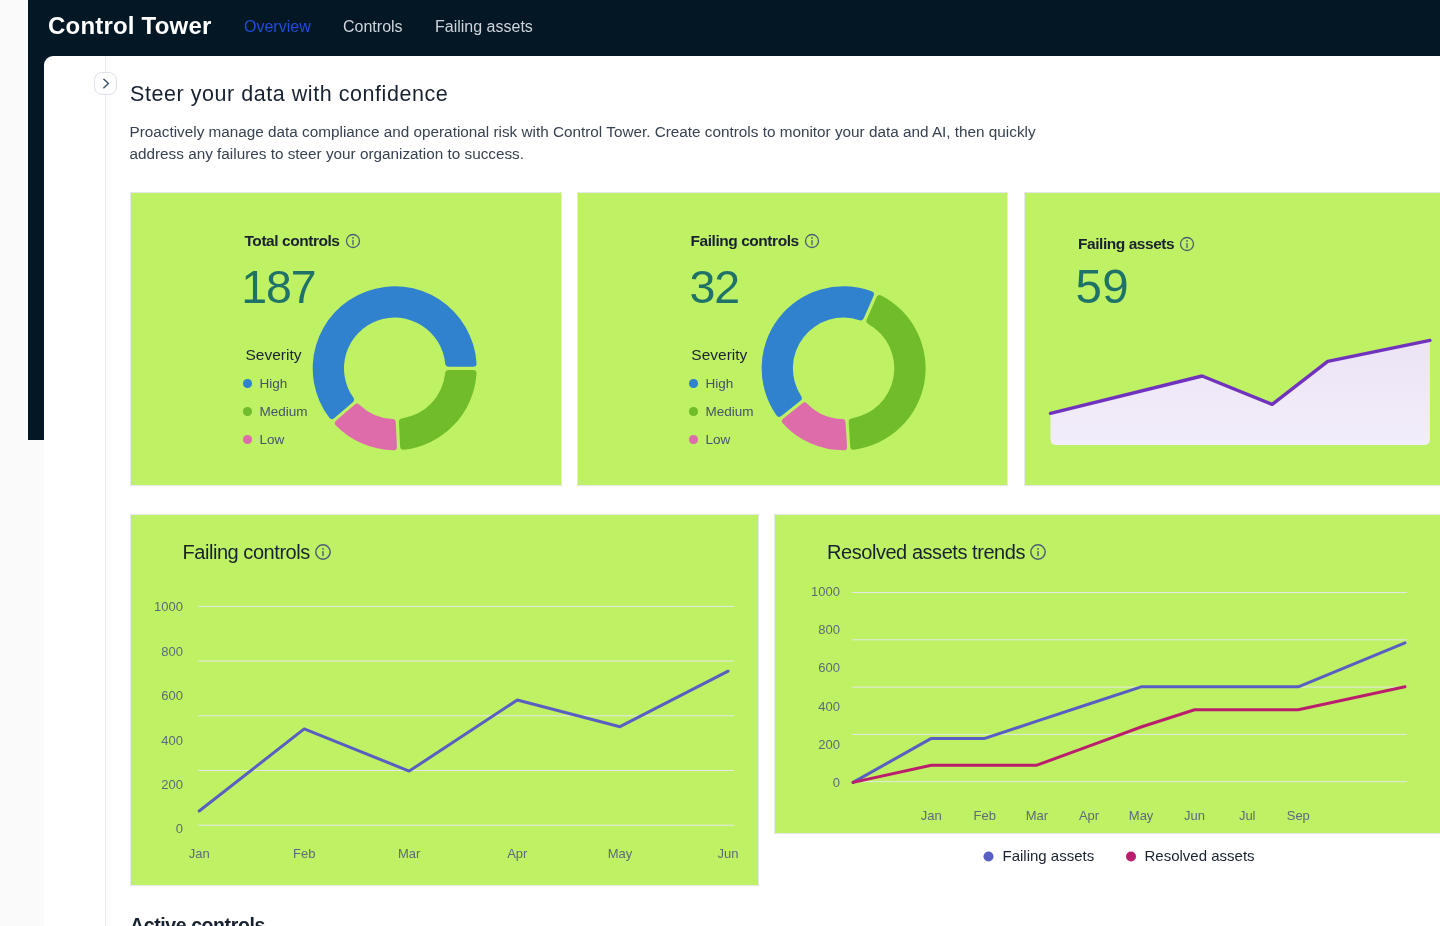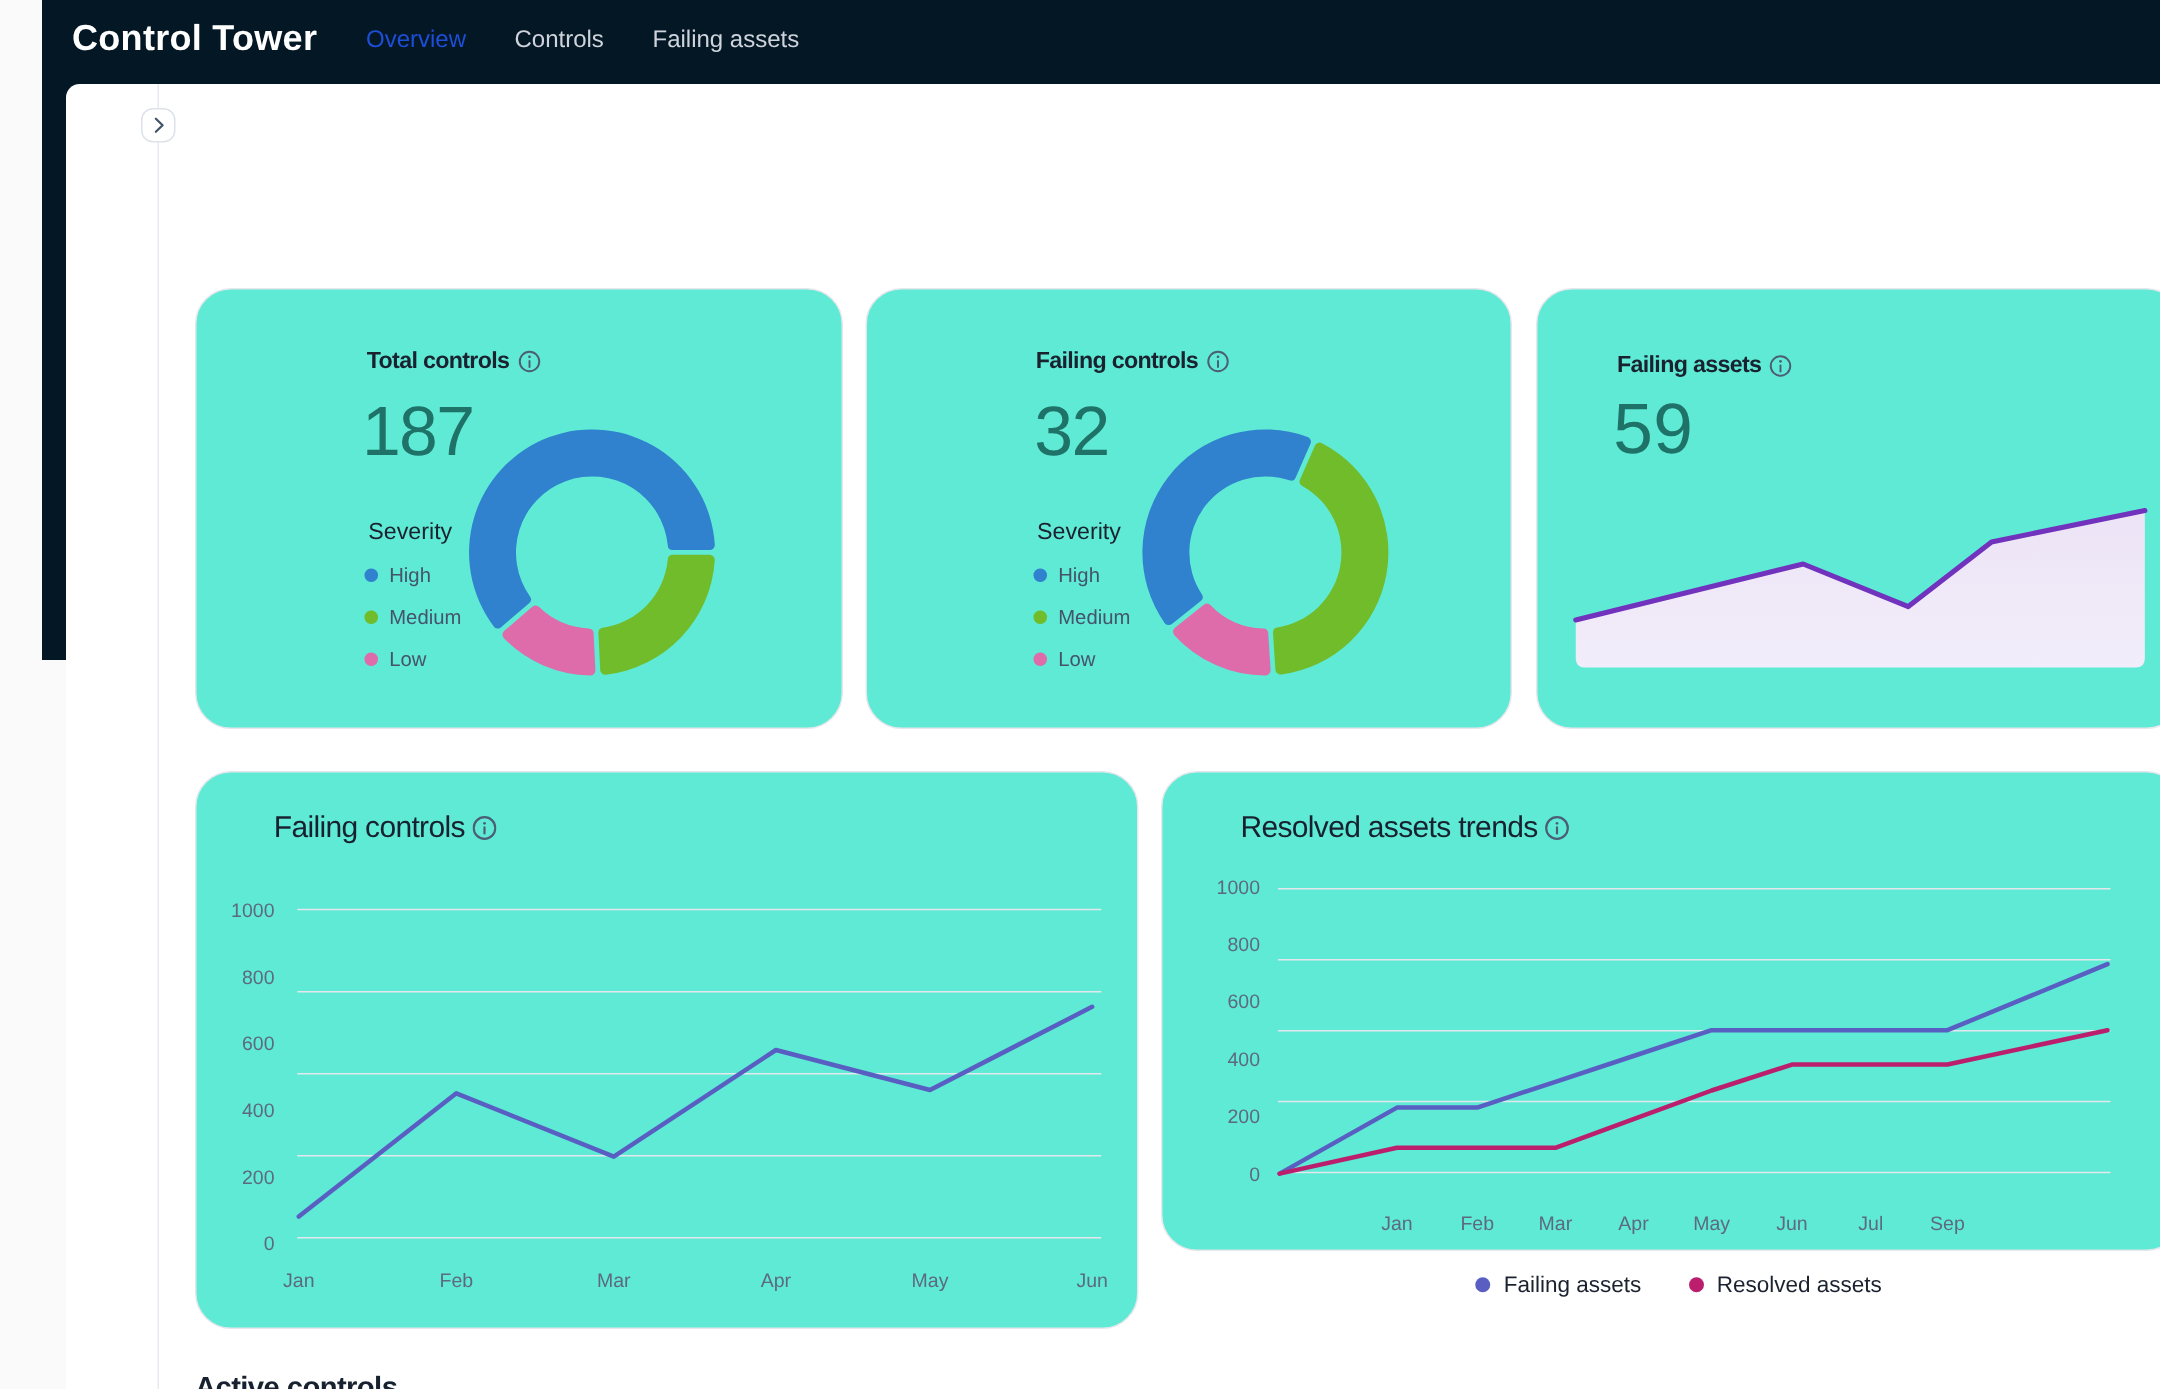--- a/index.html
+++ b/index.html
@@ -8,41 +8,43 @@
   .darktop { left:0; top:0; width:1440px; height:440px; background:#041725; }
   .brand { left:20px; top:11.5px; font-size:24px; font-weight:700; color:#fff; letter-spacing:0.2px; }
   .nav { top:17.5px; font-size:16px; color:#cfd4dc; }
   .panel { left:16px; top:56px; width:1408px; height:900px; background:#fff; border-radius:9px 9px 0 0; }
   .vline { left:32.5px; top:0; width:1px; height:900px; background:#e7eaef; }
   .chevbtn { left:21.5px; top:16px; width:23px; height:23px; background:#fff; border:1px solid #dde2e9; border-radius:8px; }
   .h1 { left:58px; top:26.1px; font-size:21.5px; font-weight:400; color:#18212f; letter-spacing:0.55px; }
   .para { left:57.5px; top:65px; font-size:15.3px; line-height:22px; color:#384250; }
   .btn { left:1226.6px; top:47.5px; width:156px; height:35.5px; background:#0d5ae9; border-radius:8px; color:#fff; }
   .btn span { position:absolute; left:41.3px; top:10px; font-size:16px; letter-spacing:-0.5px; }
-  .card { background:#5eead4; border:1px solid #e4e7ec; border-radius:24px; }
+  .card { background:#bef264; border:1px solid #e4e7ec; border-radius:0; }
   .ct { font-size:15.5px; font-weight:700; color:#1a2230; letter-spacing:-0.45px; }
   .big { font-size:46.5px; font-weight:400; color:#1f7268; letter-spacing:-1.1px; line-height:46px; }
   .sev { font-size:15.5px; font-weight:400; color:#1a2230; }
   .leg { font-size:13.5px; color:#45536b; }
   .ctitle { font-size:20px; font-weight:400; color:#18212f; letter-spacing:-0.45px; }
   .active { left:58px; top:858px; font-size:19.5px; font-weight:700; color:#18212f; letter-spacing:-0.4px; }
 </style></head>
 <body>
 <div class="abs darktop"></div>
 <div class="abs brand">Control Tower</div>
 <div class="abs nav" style="left:216px;color:#1d4ed8">Overview</div>
 <div class="abs nav" style="left:315px;">Controls</div>
 <div class="abs nav" style="left:407px;">Failing assets</div>
 <div class="abs panel">
   <div class="abs vline"></div>
   <div class="abs chevbtn">
       <svg width="21" height="21" viewBox="0 0 21 21" style="position:absolute;left:0;top:0">
         <path d="M 8.9 6.2 L 13.4 10.5 L 8.9 14.8" fill="none" stroke="#43536a" stroke-width="1.5" stroke-linecap="round" stroke-linejoin="round"></path>
       </svg>
     </div>
+  <div class="abs h1">Steer your data with confidence</div>
+  <div class="abs para">Proactively manage data compliance and operational risk with Control Tower. Create controls to monitor your data and AI, then quickly<br>address any failures to steer your organization to success.</div>
 <div class="abs card" style="left:58px;top:136px;width:431.5px;height:293.5px;">
   <div class="abs" style="left:85.5px;top:38.8px;display:flex;align-items:center;gap:5px;">
         <span class="ct">Total controls</span>
         <svg width="16" height="16" viewBox="0 0 16 16">
           <g stroke="#4c5e75" stroke-width="1.3" fill="none">
             <circle cx="8" cy="8" r="6.5"></circle>
             <line x1="8" y1="7.6" x2="8" y2="11.6" stroke-linecap="round"></line>
           </g>
           <circle cx="8" cy="4.9" r="0.9" fill="#4c5e75"></circle>
         </svg>

